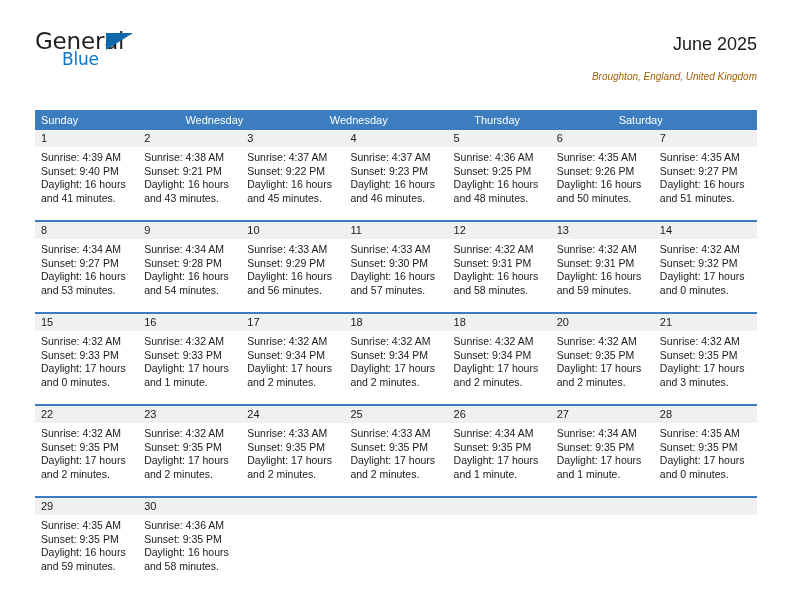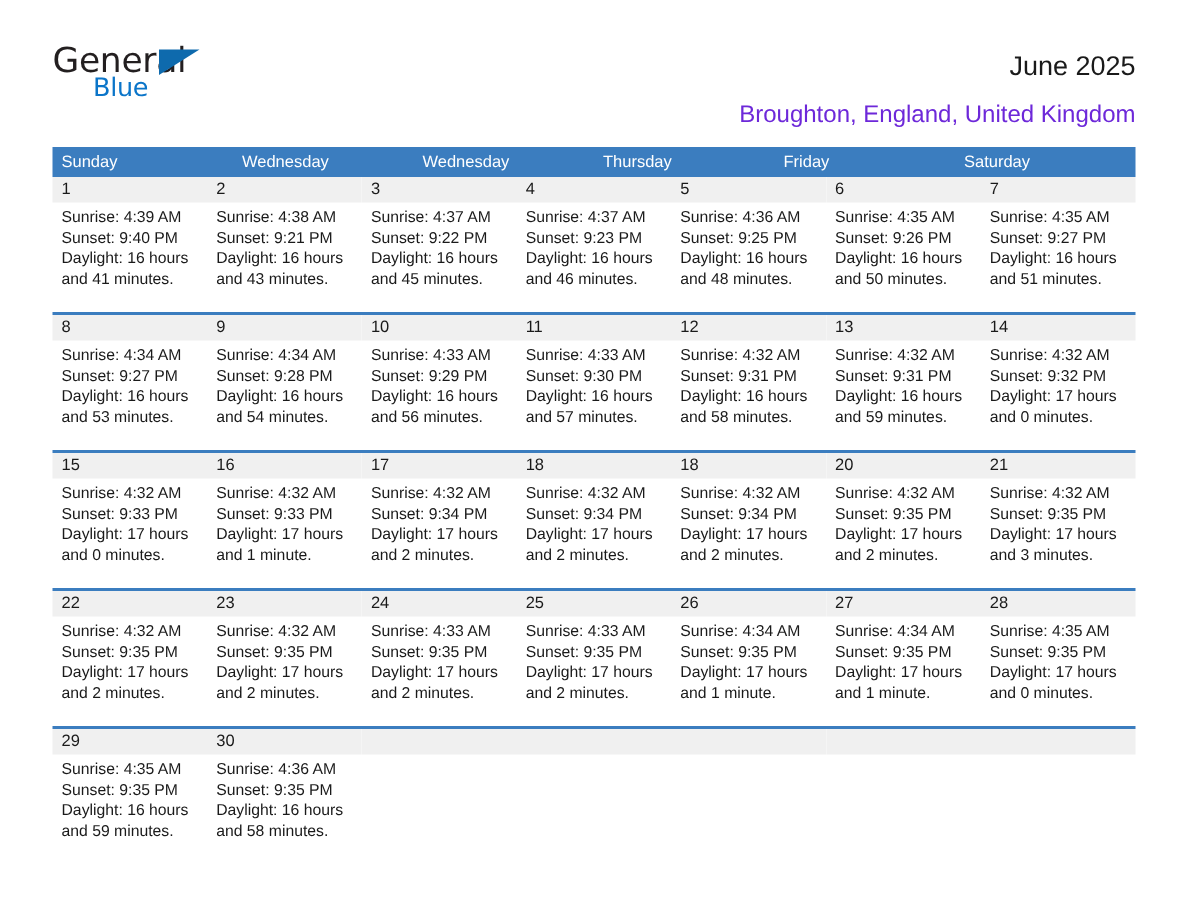--- a/index.html
+++ b/index.html
@@ -69,30 +69,31 @@
     padding-top: 0px;
   }
   .cal-title {
     font-size: 18px;
     font-weight: normal;
     color: #1a1a1a;
     line-height: 32px;
     font-family: "Liberation Sans", sans-serif;
   }
   .cal-subtitle {
-    font-size: 16px;
-    color: #6d28d9;
+    font-size: 10px;
+    color: #a16207;
     line-height: 20px;
     margin-top: 7px;
     font-family: "Liberation Sans", sans-serif;
+    font-style: italic;
   }
 
   
   .calendar {
-    margin-top: 8px;
+    margin-top: 20px;
     width: 722px;
   }
   .dow-row {
     display: flex;
     background: #3b7dbf;
     height: 20px;
   }
   .dow {
     flex: 1 1 0;
     font-size: 11px;
@@ -167,21 +168,20 @@
 
   </div>
 
   <div class="calendar">
 
     <div class="dow-row">
       <div class="dow">Sunday</div>
       <div class="dow">Wednesday</div>
       <div class="dow">Wednesday</div>
       <div class="dow">Thursday</div>
-      <div class="dow">Friday</div>
       <div class="dow">Saturday</div>
     </div>
 
     <div class="week-row first">
       <div class="day-cell">
         <div class="day-num-band">1</div>
         <div class="day-info">
           <div>Sunrise: 4:39 AM</div>
           <div>Sunset: 9:40 PM</div>
           <div class="daylight">Daylight: 16 hours and 41 minutes.</div>

